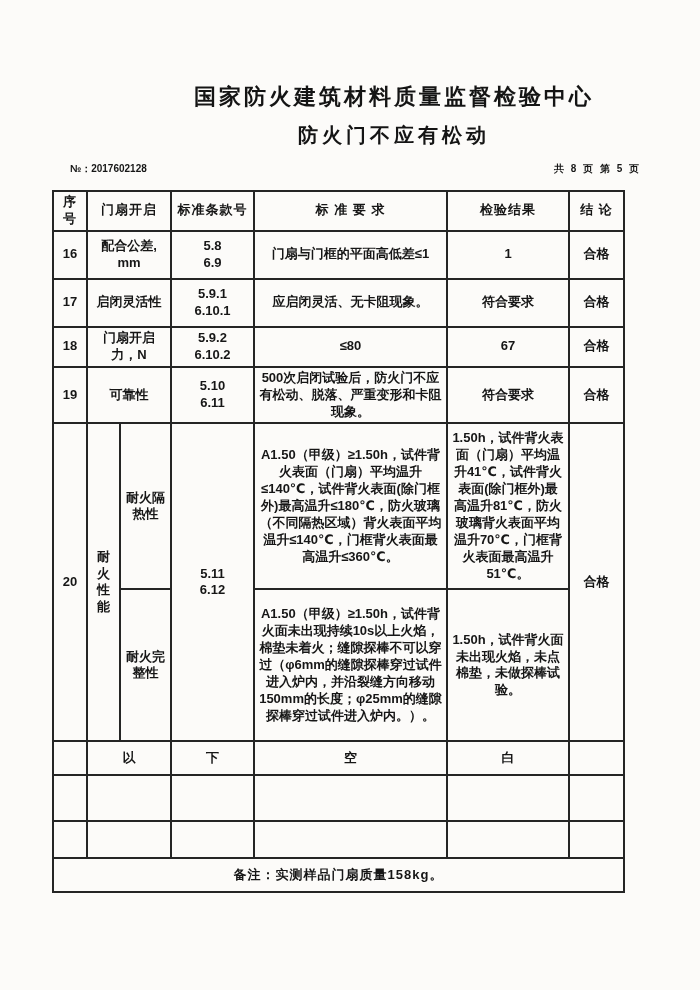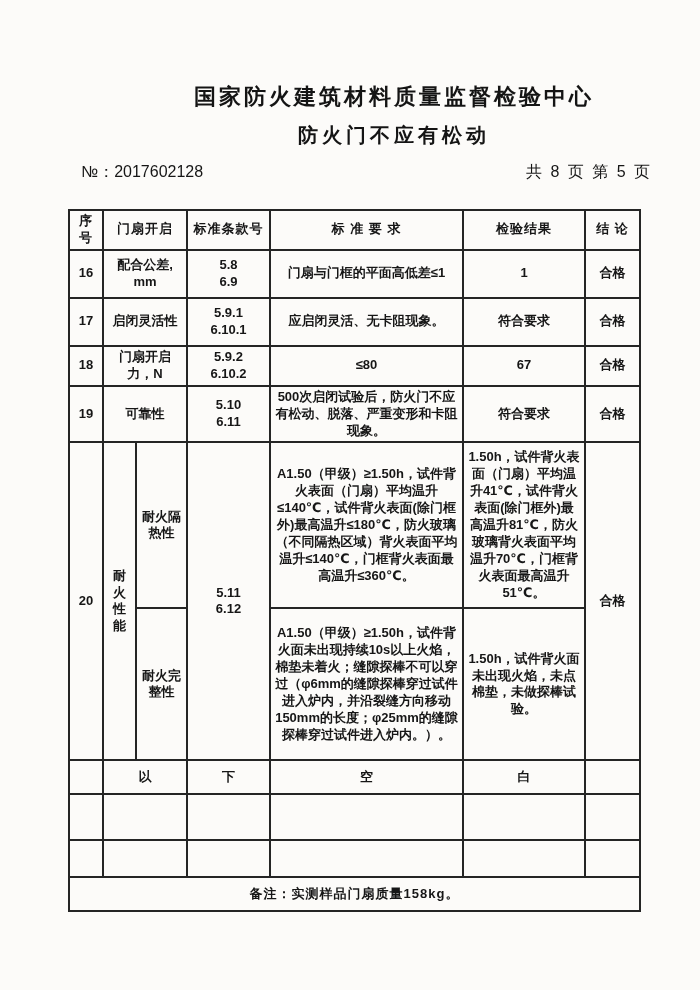--- a/index.html
+++ b/index.html
@@ -26,32 +26,31 @@
     font-size: 22px; font-weight: 700; letter-spacing: 3px;
     color: #141414;
   }
   .title-sub {
     margin-top: 10px;
     font-size: 20px; font-weight: 700; letter-spacing: 4px;
     color: #141414;
   }
   
   .meta-row {
-    position: absolute; top: 162px; left: 81px; width: 571px;
+    position: absolute; top: 162px; left: 70px; width: 571px;
     display: flex; justify-content: space-between; align-items: baseline;
-    font-size: 16px; font-weight: 400;
+    font-size: 10px; font-weight: 700;
   }
   .meta-row .pages { letter-spacing: 2px; }
   
   table.t {
-    position: absolute; top: 190px; left: 68px;
+    position: absolute; top: 190px; left: 52px;
     width: 571px;
     border-collapse: collapse;
     table-layout: fixed;
-    margin-top: 19px;
   }
   table.t td {
     border: 2px solid #252525;
     font-size: 13px; font-weight: 600;
     text-align: center; vertical-align: middle;
     padding: 2px 4px;
     line-height: 1.3;
     overflow: hidden;
   }
   td.hdr { font-size: 13.5px; font-weight: 700; letter-spacing: 1px; }

